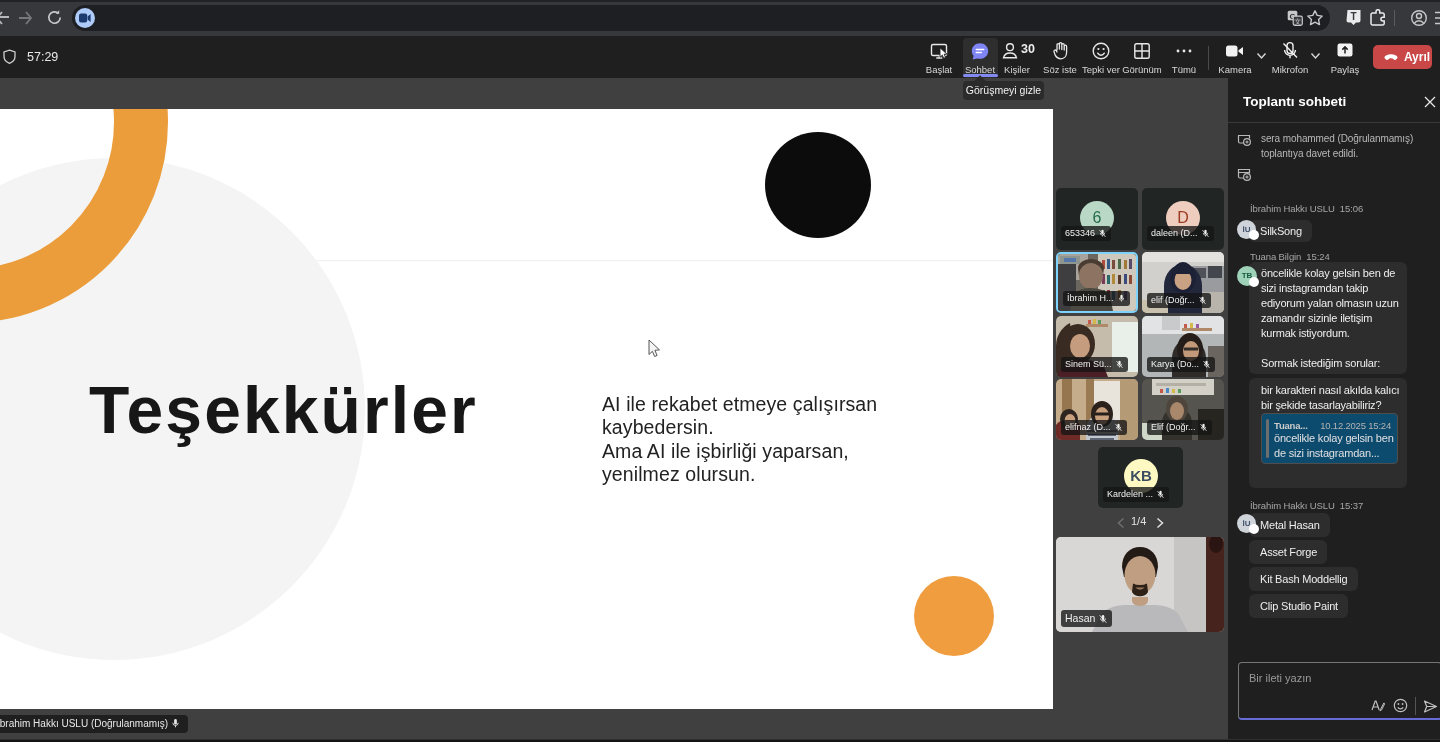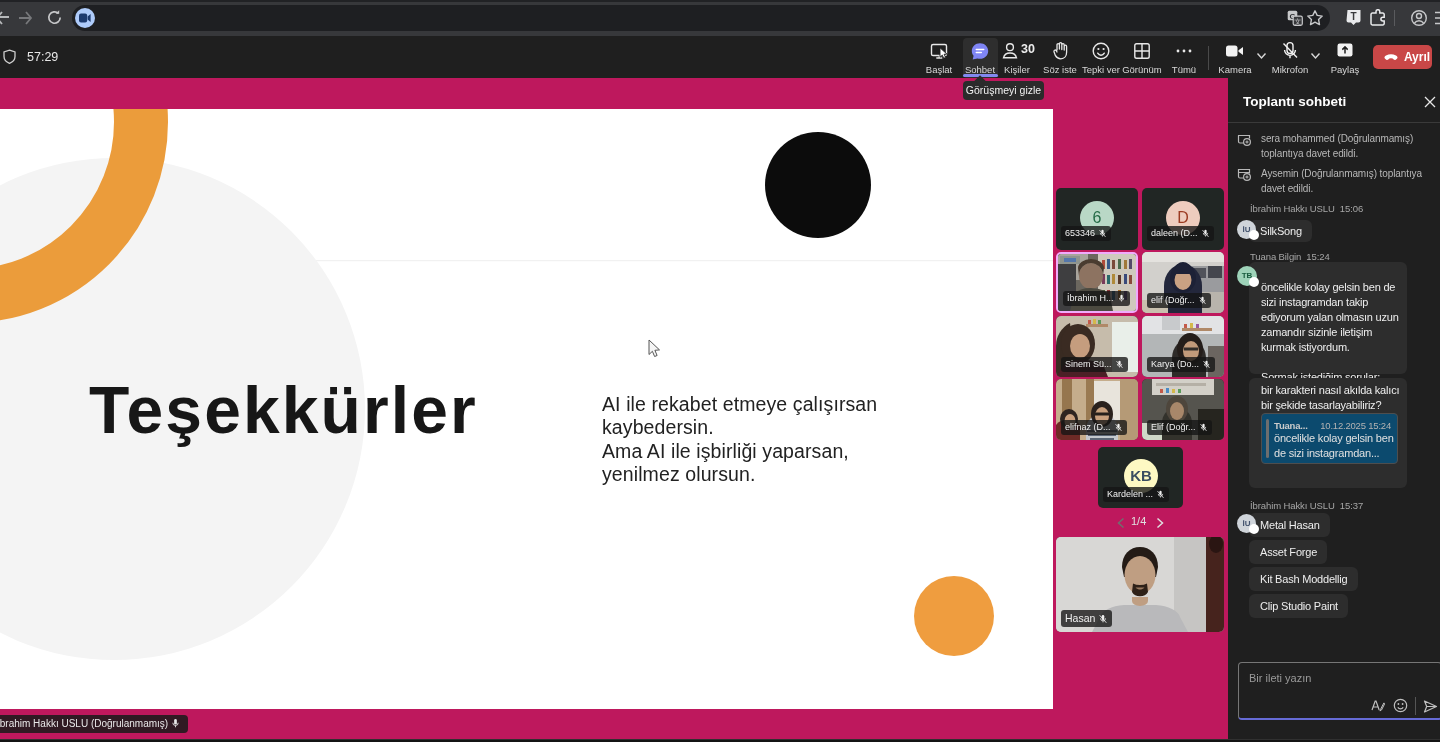--- a/index.html
+++ b/index.html
@@ -19,21 +19,21 @@
   #teamsbar { left:0; top:36px; width:1440px; height:42px; background:#1f1f1f; }
   .tbtn { position:absolute; top:0; height:42px; text-align:center; color:#e8e8e8; }
   .tbtn .lbl { position:absolute; bottom:3px; left:0; right:0; font-size:9.5px; color:#d8d8d8; }
   .tbtn svg { position:absolute; top:5px; left:50%; transform:translateX(-50%); }
   #timer { position:absolute; left:27px; top:14px; font-size:12.5px; color:#e8e8e8; }
   #ayril { position:absolute; left:1373px; top:45px; width:59px; height:24px; background:#c94747; border-radius:5px; color:#fff; font-size:12px; font-weight:bold; text-align:center; line-height:24px;padding-left:8px; }
   #tooltip { position:absolute; left:963px; top:81px; width:81px; height:19px; background:#2b2b2b; border-radius:4px; color:#f2f2f2; font-size:10.5px; text-align:center; line-height:19px; z-index:30; }
   #tooltip:before { content:""; position:absolute; left:13px; top:-4px; width:8px; height:8px; background:#2b2b2b; transform:rotate(45deg); }
 
   
-  #stage { left:0; top:78px; width:1228px; height:664px; background:#be185d; overflow:hidden; }
+  #stage { left:0; top:78px; width:1228px; height:664px; background:#404040; overflow:hidden; }
   #slide { position:absolute; left:0; top:31px; width:1053px; height:600px; background:#ffffff; overflow:hidden; }
   #presenter { position:absolute; left:-11px; top:637px; height:18px; background:#1b1b1bdd; border-radius:4px; color:#e8e8e8; font-size:10px; line-height:18px; padding:0 8px 0 8px; white-space:nowrap; }
 
   
   #bigtitle { position:absolute; left:89px; top:263px; font-size:66px; font-weight:bold; color:#171717; letter-spacing:2.1px; }
   #righttext { position:absolute; left:602px; top:284px; font-size:19.5px; color:#222; line-height:23.3px; letter-spacing:0.1px; }
 
   
   .tile { position:absolute; border-radius:5px; overflow:hidden; background:#212624; }
   .npill { position:absolute; left:5px; bottom:5px; height:15px; background:rgba(20,20,20,0.78); border-radius:3px; color:#f0f0f0; font-size:9px; line-height:15px; padding:0 4px; white-space:nowrap; z-index:6; }
@@ -226,21 +226,21 @@
   </div>
   <div class="tile" style="left:1142px;top:188px;width:82px;height:62px">
     <div class="avatar" style="left:24px;top:13px;width:34px;height:34px;background:#eeccbe;color:#9c3b22;font-size:16px;line-height:34px">D</div>
     <div class="npill" style="bottom:9px">daleen (D...<svg width="9" height="9" viewBox="0 0 12 12">
           <path d="M4.5 2.6a1.5 1.5 0 0 1 3 0v3a1.5 1.5 0 0 1-3 0z" fill="#eee"></path>
           <path d="M3 5.2a3 3 0 0 0 6 0M6 8.2v1.8" stroke="#eee" fill="none"></path>
           <path d="M2 1.5l8 9" stroke="#eee" stroke-width="1.1"></path>
         </svg></div>
   </div>
 
-  <div class="tile" style="left:1056px;top:252px;width:82px;height:61px;border:2px solid #f0abfc">
+  <div class="tile" style="left:1056px;top:252px;width:82px;height:61px;border:2px solid #7dd3fc">
     <svg width="78" height="57" viewBox="0 0 78 57" preserveAspectRatio="none">
       <rect width="78" height="57" fill="#6b675f"></rect>
       <rect x="0" y="0" width="30" height="26" fill="#a8a49c"></rect>
       <rect x="2" y="2" width="20" height="8" fill="#8f958f"></rect>
       <rect x="6" y="4" width="12" height="4" fill="#5577aa"></rect>
       <rect x="40" y="0" width="38" height="57" fill="#cfc9bd"></rect>
       <rect x="44" y="6" width="3" height="9" fill="#b04a3a"></rect>
         <rect x="49" y="5" width="3" height="10" fill="#3a5a8a"></rect>
         <rect x="54" y="6" width="3" height="9" fill="#7a4a3a"></rect>
         <rect x="60" y="5" width="3" height="10" fill="#4a6a4a"></rect>
@@ -425,31 +425,30 @@
       <path d="M1.5 3.5v6A1.5 1.5 0 0 0 3 11h4.5M1.5 3.5h11v3M1.5 3.5 1 3.5" stroke="#b8b8b8" stroke-width="1.2" fill="none"></path>
       <circle cx="10" cy="10" r="3.4" fill="#1f1f1f" stroke="#b8b8b8" stroke-width="1.2"></circle>
       <path d="M10 8.4v3.2M8.4 10h3.2" stroke="#b8b8b8" stroke-width="1.1"></path>
     </svg>
   <div class="sysmsg" style="left:1261px;top:132px">sera mohammed (Doğrulanmamış)<br>toplantıya davet edildi.</div>
   <svg class="abs" style="left:1237px;top:167px" width="14" height="14" viewBox="0 0 14 14">
       <path d="M1.5 2.5h11v3h-11zM1.5 2.5v7A1.5 1.5 0 0 0 3 11h4.5M12.5 2.5v4" stroke="#b8b8b8" stroke-width="1.2" fill="none"></path>
       <circle cx="10" cy="10" r="3.4" fill="#1f1f1f" stroke="#b8b8b8" stroke-width="1.2"></circle>
       <path d="M10 8.4v3.2M8.4 10h3.2" stroke="#b8b8b8" stroke-width="1.1"></path>
     </svg>
-  <div class="sysmsg" style="left:1261px;top:167px">Aysemin (Doğrulanmamış) toplantıya<br>davet edildi.</div>
 
   <div class="namehdr" style="left:1250px;top:203px">İbrahim Hakkı USLU&nbsp;&nbsp;15:06</div>
   <div class="avatar" style="left:1237px;top:220px;width:19px;height:19px;background:#cfd4da;color:#42526e;font-size:8px;font-weight:bold;line-height:19px">İU</div>
   <div class="dot" style="left:1249px;top:230px;width:10px;height:10px"></div>
   <div class="bubble short" style="left:1249px;top:220px;height:22px;line-height:22px">SilkSong</div>
 
   <div class="namehdr" style="left:1250px;top:251px">Tuana Bilgin&nbsp;&nbsp;15:24</div>
   <div class="avatar" style="left:1237px;top:266px;width:20px;height:20px;background:#9ed3b9;color:#185b3e;font-size:8px;font-weight:bold;line-height:20px">TB</div>
   <div class="dot" style="left:1249px;top:277px;width:10px;height:10px"></div>
-  <div class="bubble" style="left:1249px;top:262px;width:158px;height:112px;font-size:11px;line-height:15px;padding:18px 6px 0 12px">öncelikle kolay gelsin ben de<br>sizi instagramdan takip<br>ediyorum yalan olmasın uzun<br>zamandır sizinle iletişim<br>kurmak istiyordum.<br><br>Sormak istediğim sorular:</div>
+  <div class="bubble" style="left:1249px;top:262px;width:158px;height:112px;font-size:11px;line-height:15px;padding:4px 6px 0 12px">öncelikle kolay gelsin ben de<br>sizi instagramdan takip<br>ediyorum yalan olmasın uzun<br>zamandır sizinle iletişim<br>kurmak istiyordum.<br><br>Sormak istediğim sorular:</div>
   <div class="bubble" style="left:1249px;top:378px;width:158px;height:110px;font-size:11px;line-height:15px;padding:5px 6px 0 12px">bir karakteri nasıl akılda kalıcı<br>bir şekide tasarlayabiliriz?
     <div class="abs" style="left:12px;top:35px;width:137px;height:51px;border:1px solid #4e4e4e;border-radius:4px;background:#0c4a6e">
       <div class="abs" style="left:4px;top:5px;width:2.5px;height:39px;background:#6e6e6e;border-radius:2px"></div>
       <div class="abs" style="left:12px;top:4px;font-size:9.5px;font-weight:bold;color:#cccccc">Tuana...</div>
       <div class="abs" style="right:6px;top:4px;font-size:9.5px;color:#b3b3b3">10.12.2025 15:24</div>
       <div class="abs" style="left:12px;top:17px;font-size:11px;line-height:14.5px;color:#e0e0e0">öncelikle kolay gelsin ben<br>de sizi instagramdan...</div>
     </div>
   </div>
 
   <div class="namehdr" style="left:1250px;top:500px">İbrahim Hakkı USLU&nbsp;&nbsp;15:37</div>

